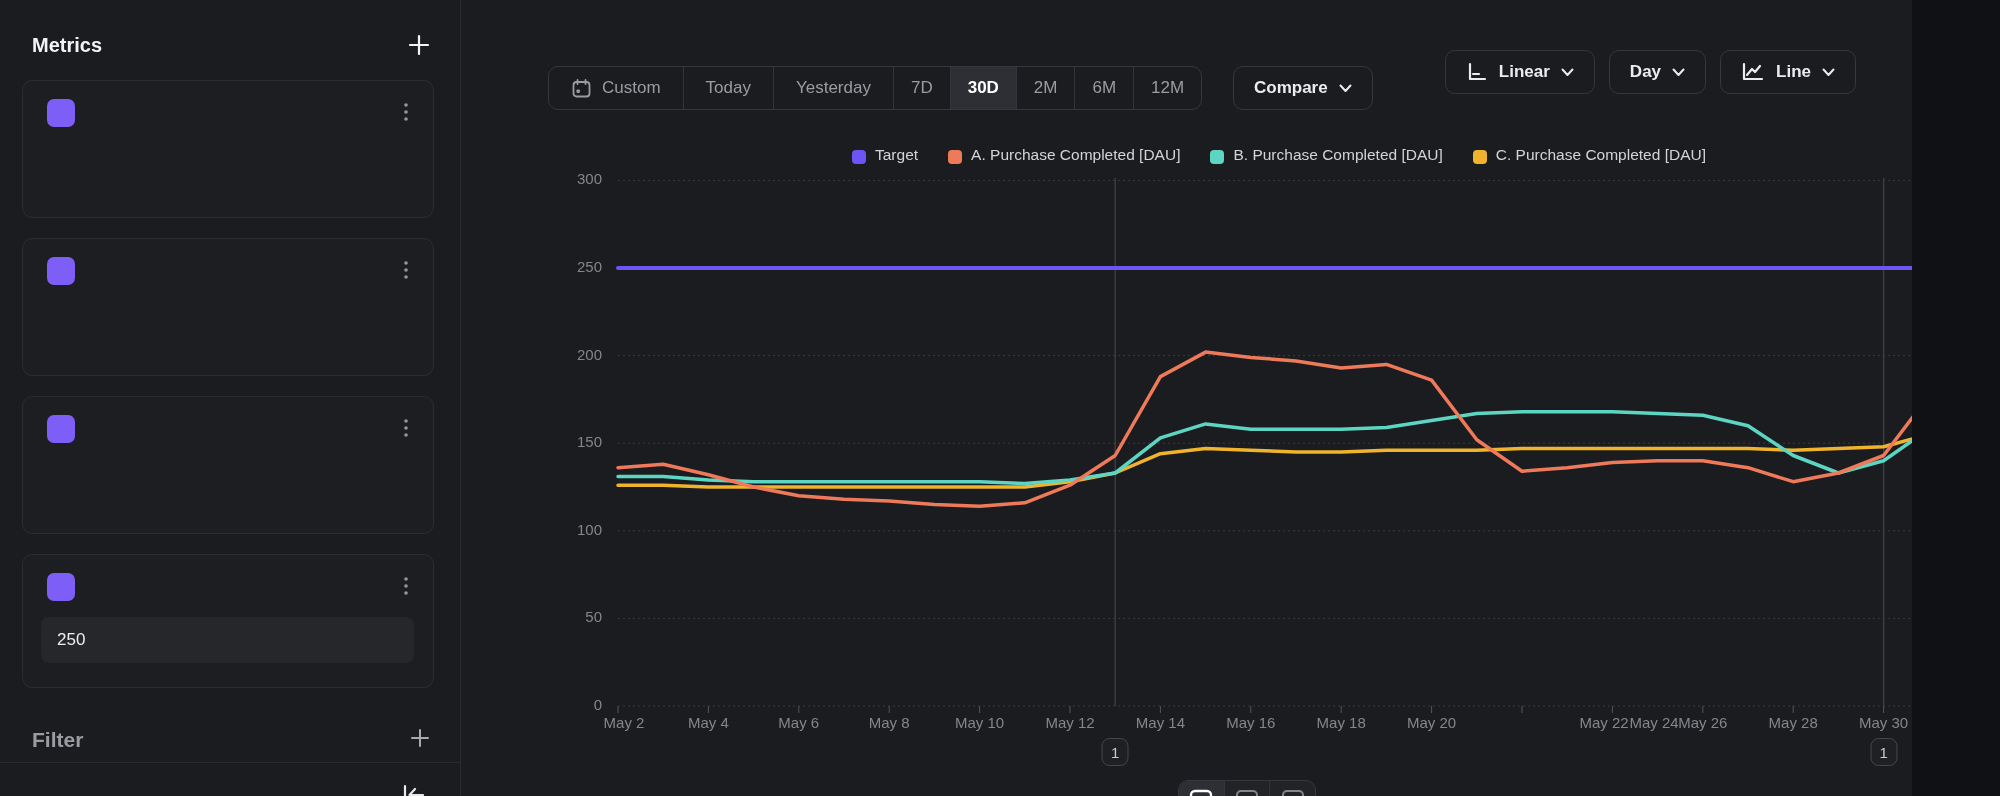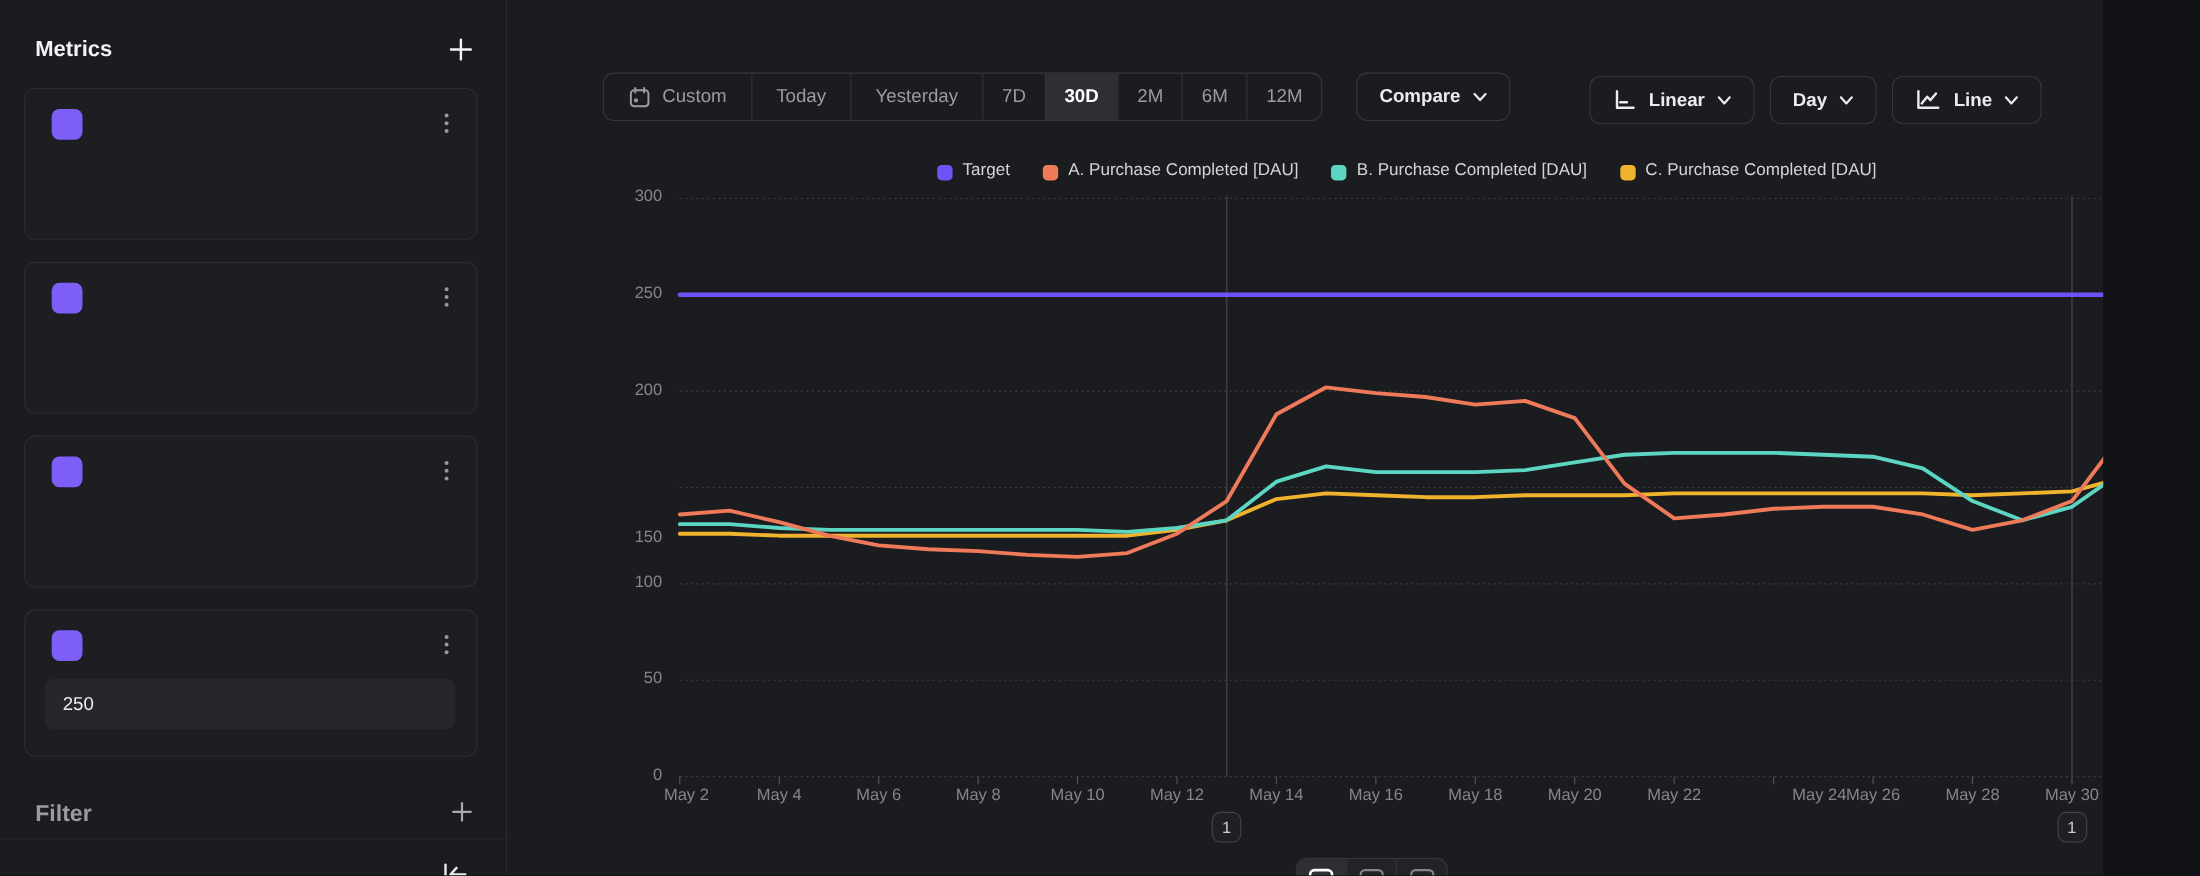--- a/index.html
+++ b/index.html
@@ -47,21 +47,21 @@
     border-left:1px solid #333438;cursor:pointer;white-space:nowrap;
   }
   .seg:first-child{border-left:none;}
   .seg.short{padding:0 17px;}
   .seg.selected{background:#2e2f34;color:#ffffff;font-weight:700;}
   .tool-btn{
     position:absolute;top:66px;height:44px;display:flex;align-items:center;gap:11px;
     border:1px solid #36373c;border-radius:10px;padding:0 20px;font-size:17px;font-weight:700;
     color:#ececee;cursor:pointer;box-sizing:border-box;background:transparent;white-space:nowrap;
   }
-  .right-controls{position:absolute;right:56px;top:69px;display:flex;gap:14px;text-align:right;}
+  .right-controls{position:absolute;right:56px;top:50px;display:flex;gap:14px;text-align:right;}
   .right-controls .tool-btn{position:static;}
   
   .legend{position:absolute;left:618px;top:146px;width:1322px;display:flex;justify-content:center;gap:30px;}
   .legend-item{display:flex;align-items:flex-end;gap:9px;font-size:15.5px;color:#d3d4d8;cursor:pointer;white-space:nowrap;}
   .legend-swatch{width:14px;height:14px;border-radius:4px;}
   
   .chart-svg{position:absolute;left:0;top:0;width:2000px;height:796px;pointer-events:none;}
   .y-label{position:absolute;left:520px;width:82px;text-align:right;font-size:15px;color:#85868b;}
   .x-label{position:absolute;top:714px;transform:translateX(-50%);font-size:15px;color:#85868b;white-space:nowrap;}
   .anno-badge{
@@ -275,35 +275,35 @@
       <line x1="1883.6000000000001" y1="178" x2="1883.6000000000001" y2="706" stroke="#3c3d41" stroke-width="1.5"></line>
       <polyline points="618.0,268.0 663.2,268.0 708.4,268.0 753.6,268.0 798.8,268.0 844.0,268.0 889.2,268.0 934.4,268.0 979.6,268.0 1024.8,268.0 1070.0,268.0 1115.2,268.0 1160.4,268.0 1205.6,268.0 1250.8,268.0 1296.0,268.0 1341.2,268.0 1386.4,268.0 1431.6,268.0 1476.8,268.0 1522.0,268.0 1567.2,268.0 1612.4,268.0 1657.6,268.0 1702.8,268.0 1748.0,268.0 1793.2,268.0 1838.4,268.0 1883.6,268.0 1928.8,268.0" fill="none" stroke="#6c55f4" stroke-width="4" stroke-linejoin="round" stroke-linecap="round"></polyline>
       <polyline points="618.0,485.2 663.2,485.2 708.4,487.0 753.6,487.0 798.8,487.0 844.0,487.0 889.2,487.0 934.4,487.0 979.6,487.0 1024.8,487.0 1070.0,481.7 1115.2,473.0 1160.4,453.7 1205.6,448.5 1250.8,450.2 1296.0,452.0 1341.2,452.0 1386.4,450.2 1431.6,450.2 1476.8,450.2 1522.0,448.5 1567.2,448.5 1612.4,448.5 1657.6,448.5 1702.8,448.5 1748.0,448.5 1793.2,450.2 1838.4,448.5 1883.6,446.7 1928.8,434.4" fill="none" stroke="#f0b32e" stroke-width="3.5" stroke-linejoin="round" stroke-linecap="round"></polyline>
       <polyline points="618.0,476.5 663.2,476.5 708.4,480.0 753.6,481.7 798.8,481.7 844.0,481.7 889.2,481.7 934.4,481.7 979.6,481.7 1024.8,483.5 1070.0,480.0 1115.2,473.0 1160.4,437.9 1205.6,423.9 1250.8,429.2 1296.0,429.2 1341.2,429.2 1386.4,427.4 1431.6,420.4 1476.8,413.4 1522.0,411.7 1567.2,411.7 1612.4,411.7 1657.6,413.4 1702.8,415.2 1748.0,425.7 1793.2,455.5 1838.4,473.0 1883.6,460.7 1928.8,429.2" fill="none" stroke="#5cd6c3" stroke-width="3.5" stroke-linejoin="round" stroke-linecap="round"></polyline>
       <polyline points="618.0,467.7 663.2,464.2 708.4,474.7 753.6,487.0 798.8,495.8 844.0,499.3 889.2,501.0 934.4,504.5 979.6,506.3 1024.8,502.8 1070.0,485.2 1115.2,455.5 1160.4,376.6 1205.6,352.1 1250.8,357.4 1296.0,360.9 1341.2,367.9 1386.4,364.4 1431.6,380.1 1476.8,439.7 1522.0,471.2 1567.2,467.7 1612.4,462.5 1657.6,460.7 1702.8,460.7 1748.0,467.7 1793.2,481.7 1838.4,473.0 1883.6,455.5 1928.8,395.9" fill="none" stroke="#ef7a5a" stroke-width="3.5" stroke-linejoin="round" stroke-linecap="round"></polyline>
     </svg>
   <div id="axis-labels">
       <div class="y-label" style="top: 696px;">0</div>
       <div class="y-label" style="top: 608.4px;">50</div>
       <div class="y-label" style="top: 520.8px;">100</div>
-      <div class="y-label" style="top: 433.2px; margin-top: 47px;">150</div>
+      <div class="y-label" style="top: 433.2px;">150</div>
       <div class="y-label" style="top: 345.6px;">200</div>
       <div class="y-label" style="top: 258px;">250</div>
       <div class="y-label" style="top: 170.4px; text-align: right;">300</div>
       <div class="x-label" style="left: 618px; padding-left: 12px;">May 2</div>
       <div class="x-label" style="left: 708.4px;">May 4</div>
       <div class="x-label" style="left: 798.8px;">May 6</div>
       <div class="x-label" style="left: 889.2px;">May 8</div>
       <div class="x-label" style="left: 979.6px;">May 10</div>
       <div class="x-label" style="left: 1070px;">May 12</div>
       <div class="x-label" style="left: 1160.4px;">May 14</div>
       <div class="x-label" style="left: 1250.8px;">May 16</div>
       <div class="x-label" style="left: 1341.2px;">May 18</div>
       <div class="x-label" style="left: 1431.6px;">May 20</div>
-      <div class="x-label" style="left: 1522px;">May 22</div>
+      <div class="x-label" style="left: 1604px;">May 22</div>
       <div class="x-label" style="left: 1654px;">May 24</div>
       <div class="x-label" style="left: 1702.8px;">May 26</div>
       <div class="x-label" style="left: 1793.2px;">May 28</div>
       <div class="x-label" style="left: 1883.6px;">May 30</div>
     </div>
   <div id="annotations">
       <div class="anno-badge" style="left: 1115.2px;">1</div>
       <div class="anno-badge" style="left: 1883.6px;">1</div>
     </div>
 

